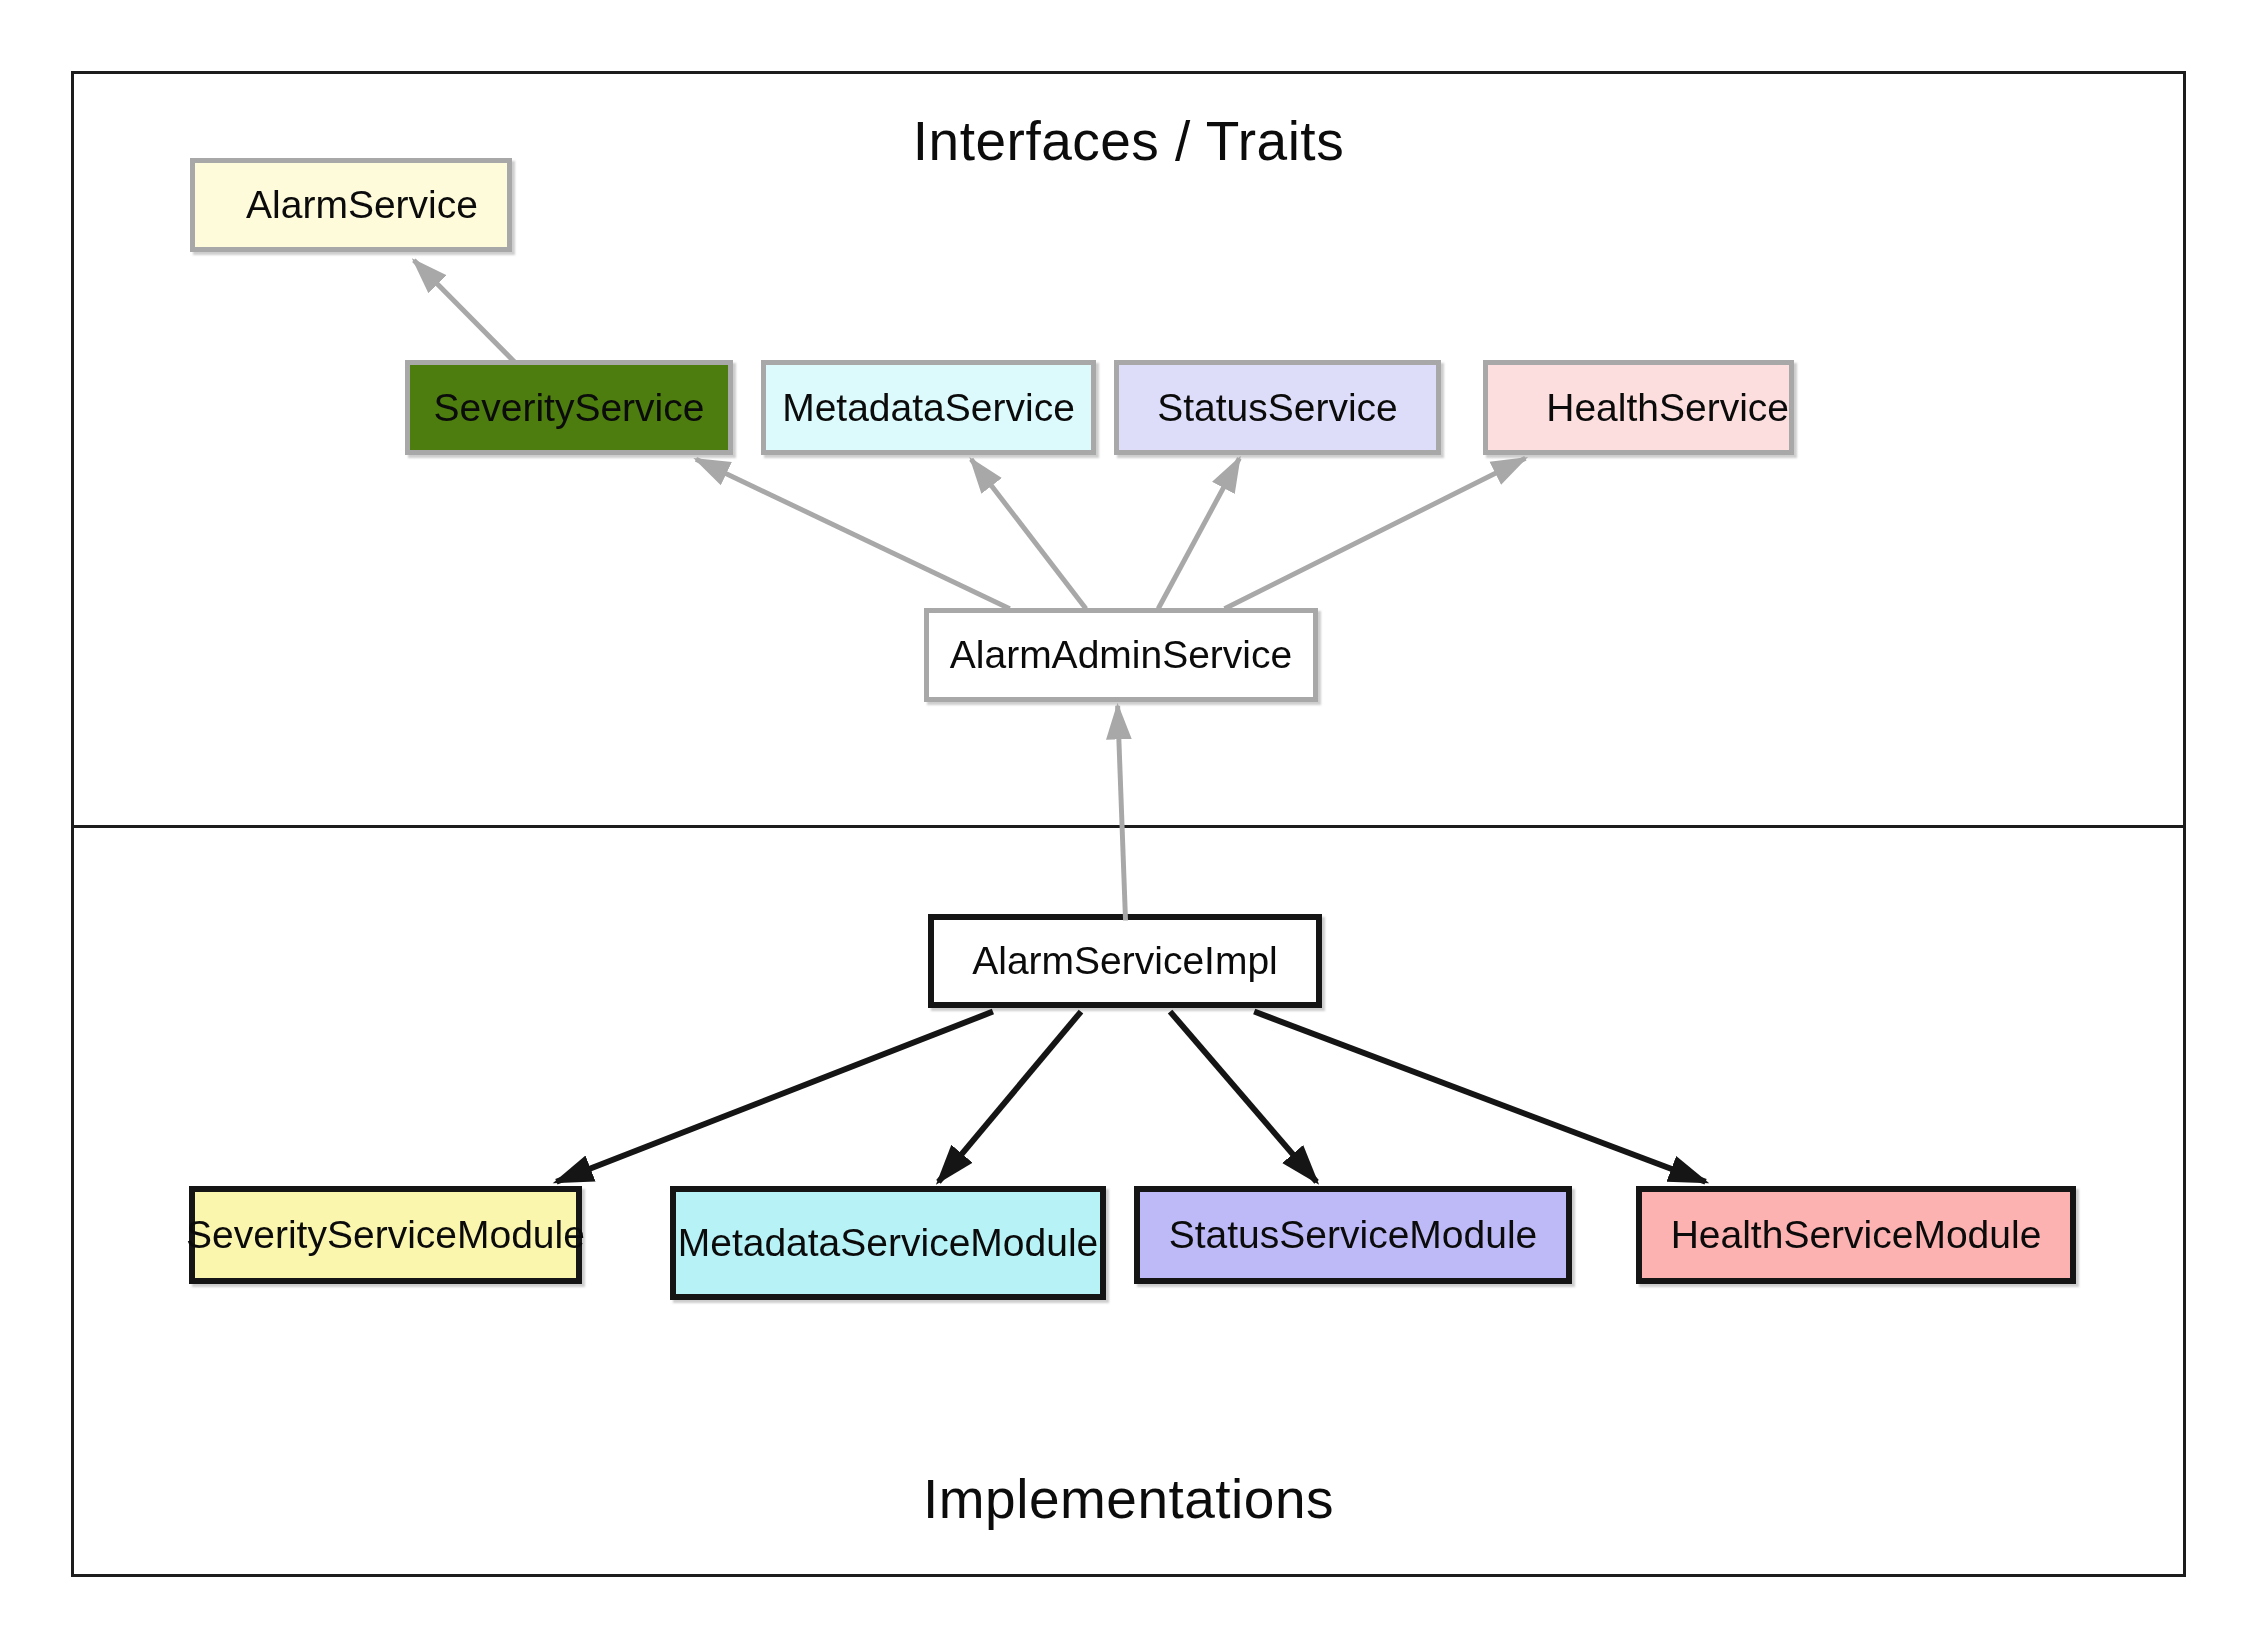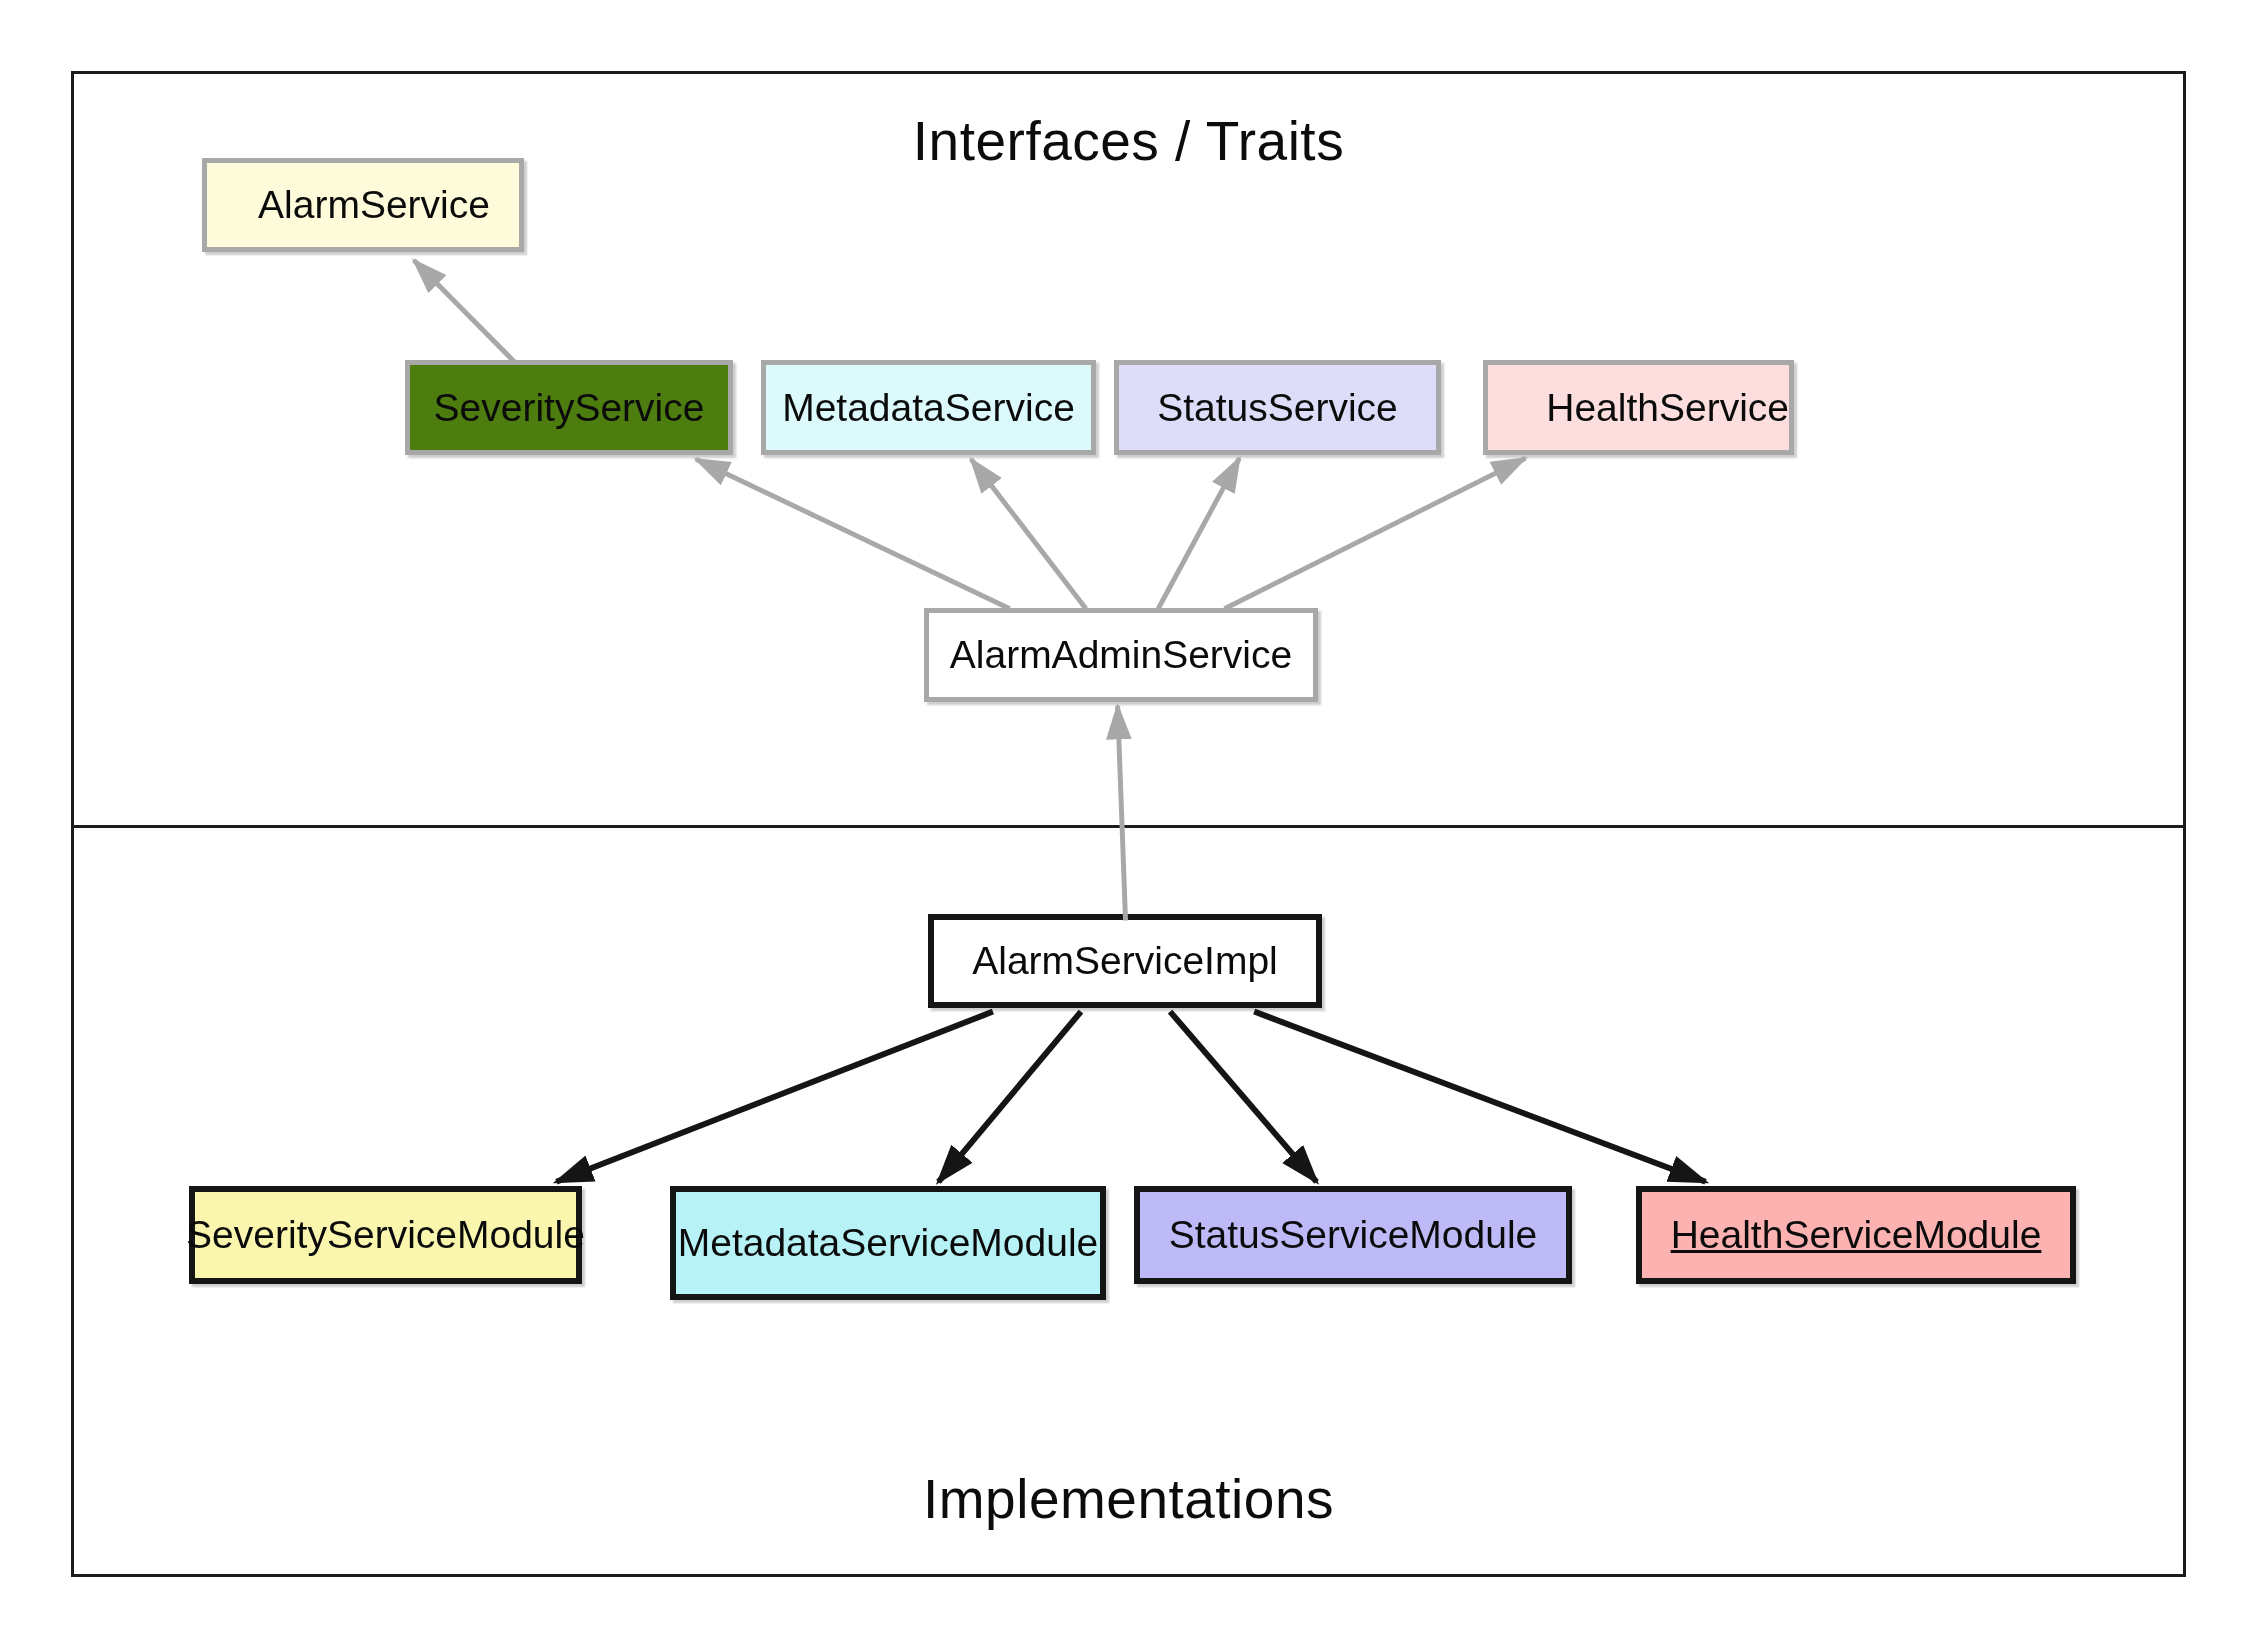--- a/index.html
+++ b/index.html
@@ -43,21 +43,21 @@
 
 <div class="canvas">
 
   <div class="outer-border"></div>
   <div class="divider"></div>
 
   <div class="section-title title-interfaces">Interfaces / Traits</div>
 
   <div class="section-title title-implementations">Implementations</div>
 
-  <div class="node node-top" style="left: 202px; top: 158px; width: 322px; height: 94px; background-color: rgb(253, 251, 218); border-color: rgb(168, 168, 168); padding-left: 22px;">
+  <div class="node node-top" style="left: 190px; top: 158px; width: 322px; height: 94px; background-color: rgb(253, 251, 218); border-color: rgb(168, 168, 168); padding-left: 22px;">
     <span>AlarmService</span>
   </div>
 
   <div class="node node-top" style="left: 405px; top: 360px; width: 328px; height: 95px; background-color: #4d7c0f; border-color: rgb(168, 168, 168);">
     <span>SeverityService</span>
   </div>
 
   <div class="node node-top" style="left: 1114px; top: 360px; width: 327px; height: 95px; background-color: rgb(222, 221, 249); border-color: rgb(168, 168, 168);">
     <span>StatusService</span>
   </div>
@@ -83,21 +83,21 @@
   </div>
 
   <div class="node node-bottom" style="left: 670px; top: 1186px; width: 436px; height: 114px; background-color: rgb(182, 242, 246); border-color: rgb(21, 21, 21);">
     <span>MetadataServiceModule</span>
   </div>
 
   <div class="node node-bottom" style="left: 1134px; top: 1186px; width: 438px; height: 98px; background-color: rgb(190, 186, 248); border-color: rgb(21, 21, 21);">
     <span>StatusServiceModule</span>
   </div>
 
-  <div class="node node-bottom" style="left: 1636px; top: 1186px; width: 440px; height: 98px; background-color: rgb(253, 178, 178); border-color: rgb(21, 21, 21); text-decoration: underline;">
+  <div class="node node-bottom" style="left: 1636px; top: 1186px; width: 440px; height: 98px; background-color: rgb(253, 178, 178); border-color: rgb(21, 21, 21);">
     <span>HealthServiceModule</span>
   </div>
 
   <svg class="edges-layer" viewBox="0 0 2282 1667" xmlns="http://www.w3.org/2000/svg">
     <defs>
       <marker id="ah-gray" markerUnits="userSpaceOnUse" markerWidth="42" markerHeight="32" refX="34" refY="16" orient="auto">
         <path d="M0,3 L37,16 L0,29 Z" fill="#a8a8a8"></path>
       </marker>
       <marker id="ah-black" markerUnits="userSpaceOnUse" markerWidth="46" markerHeight="34" refX="37" refY="17" orient="auto">
         <path d="M0,3 L41,17 L0,31 Z" fill="#151515"></path>

